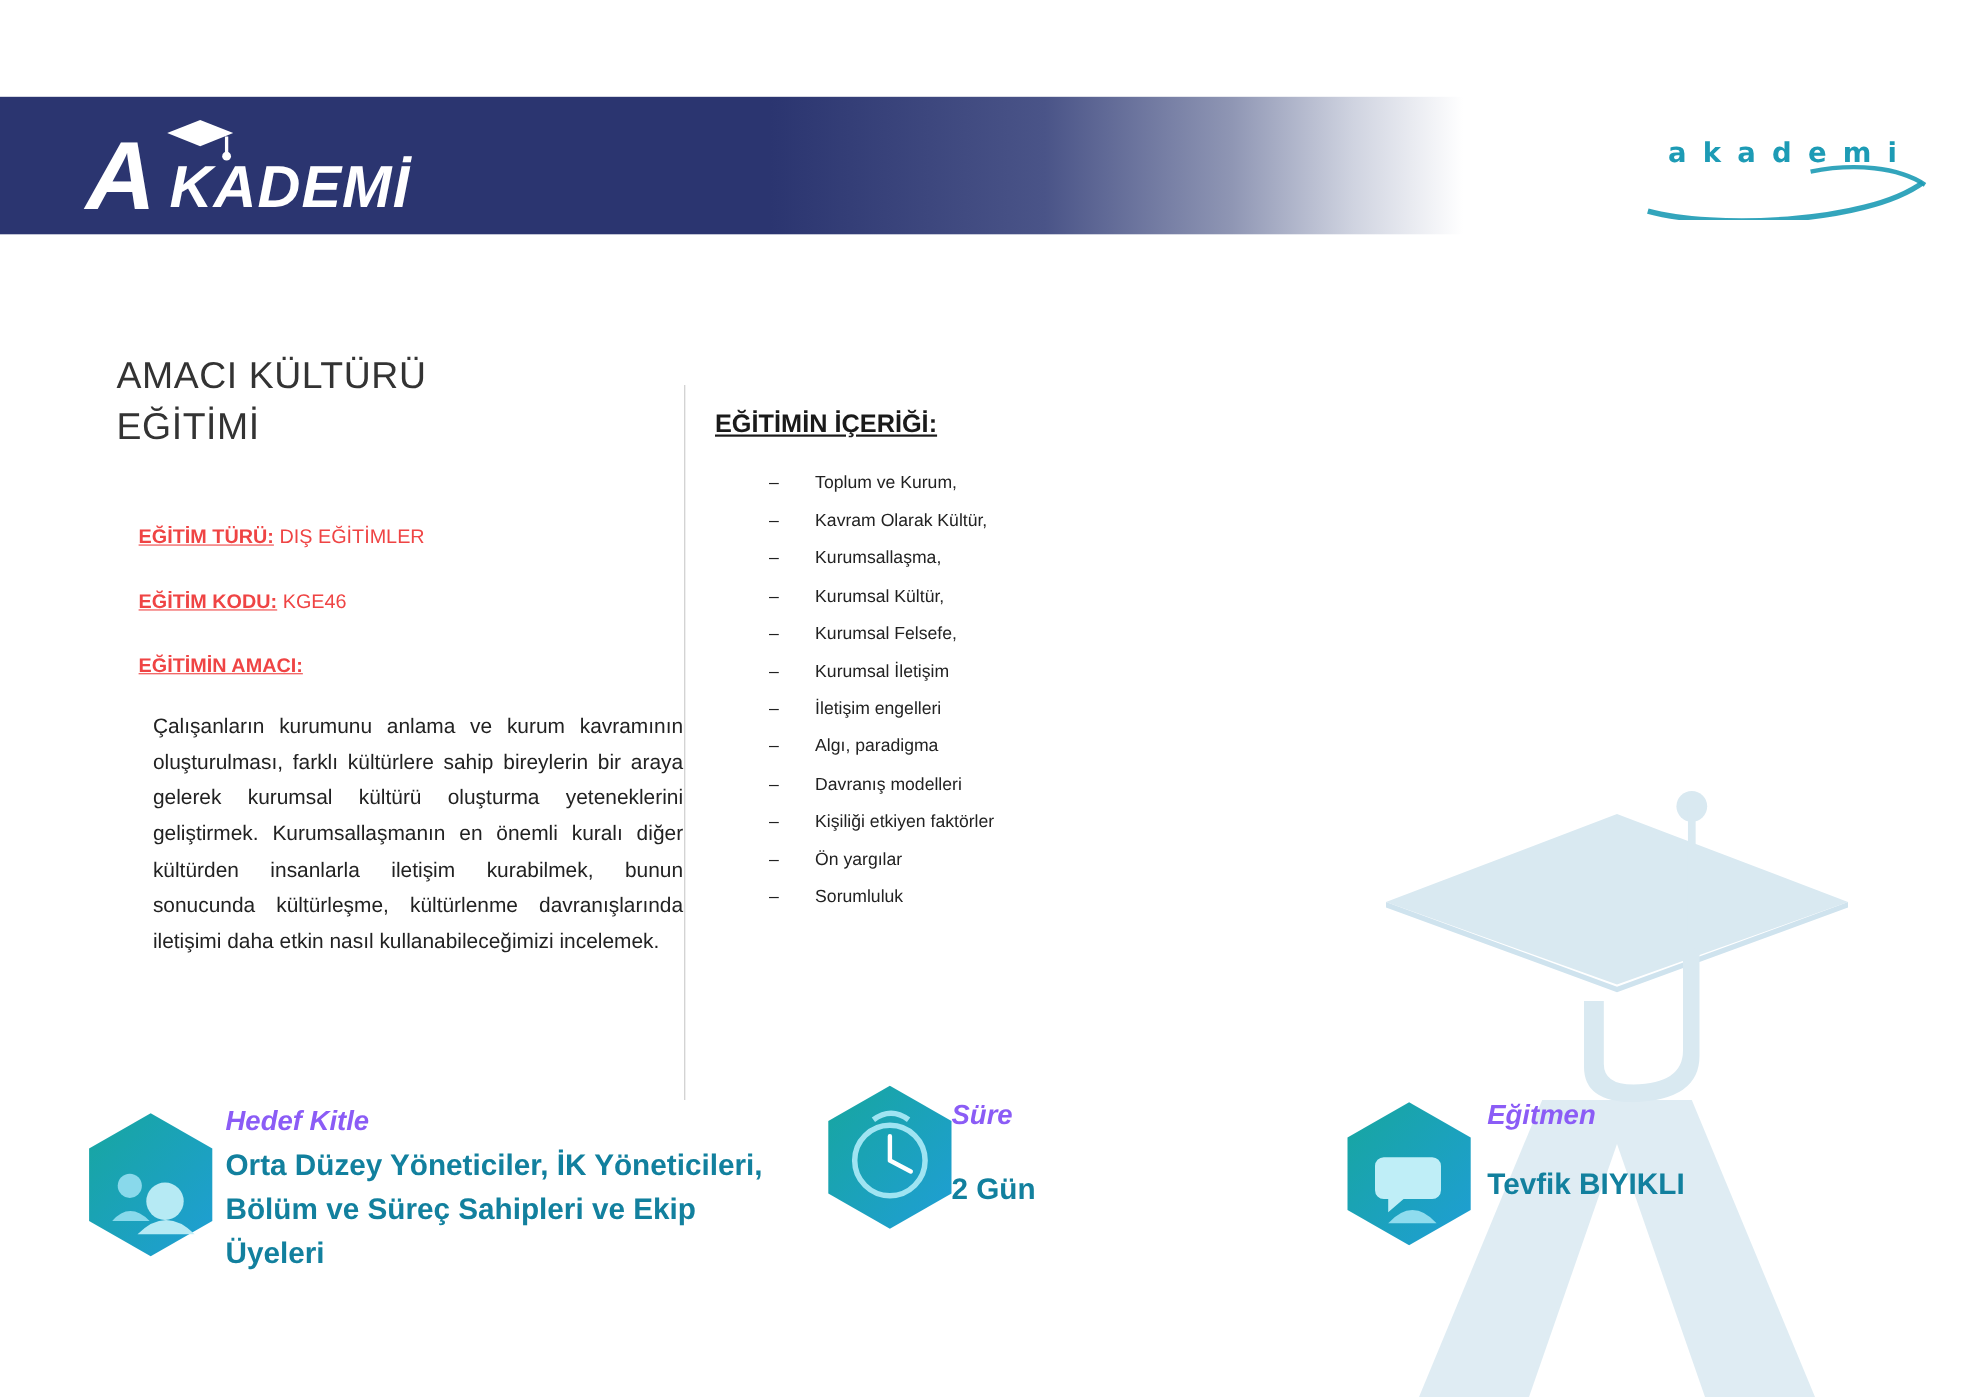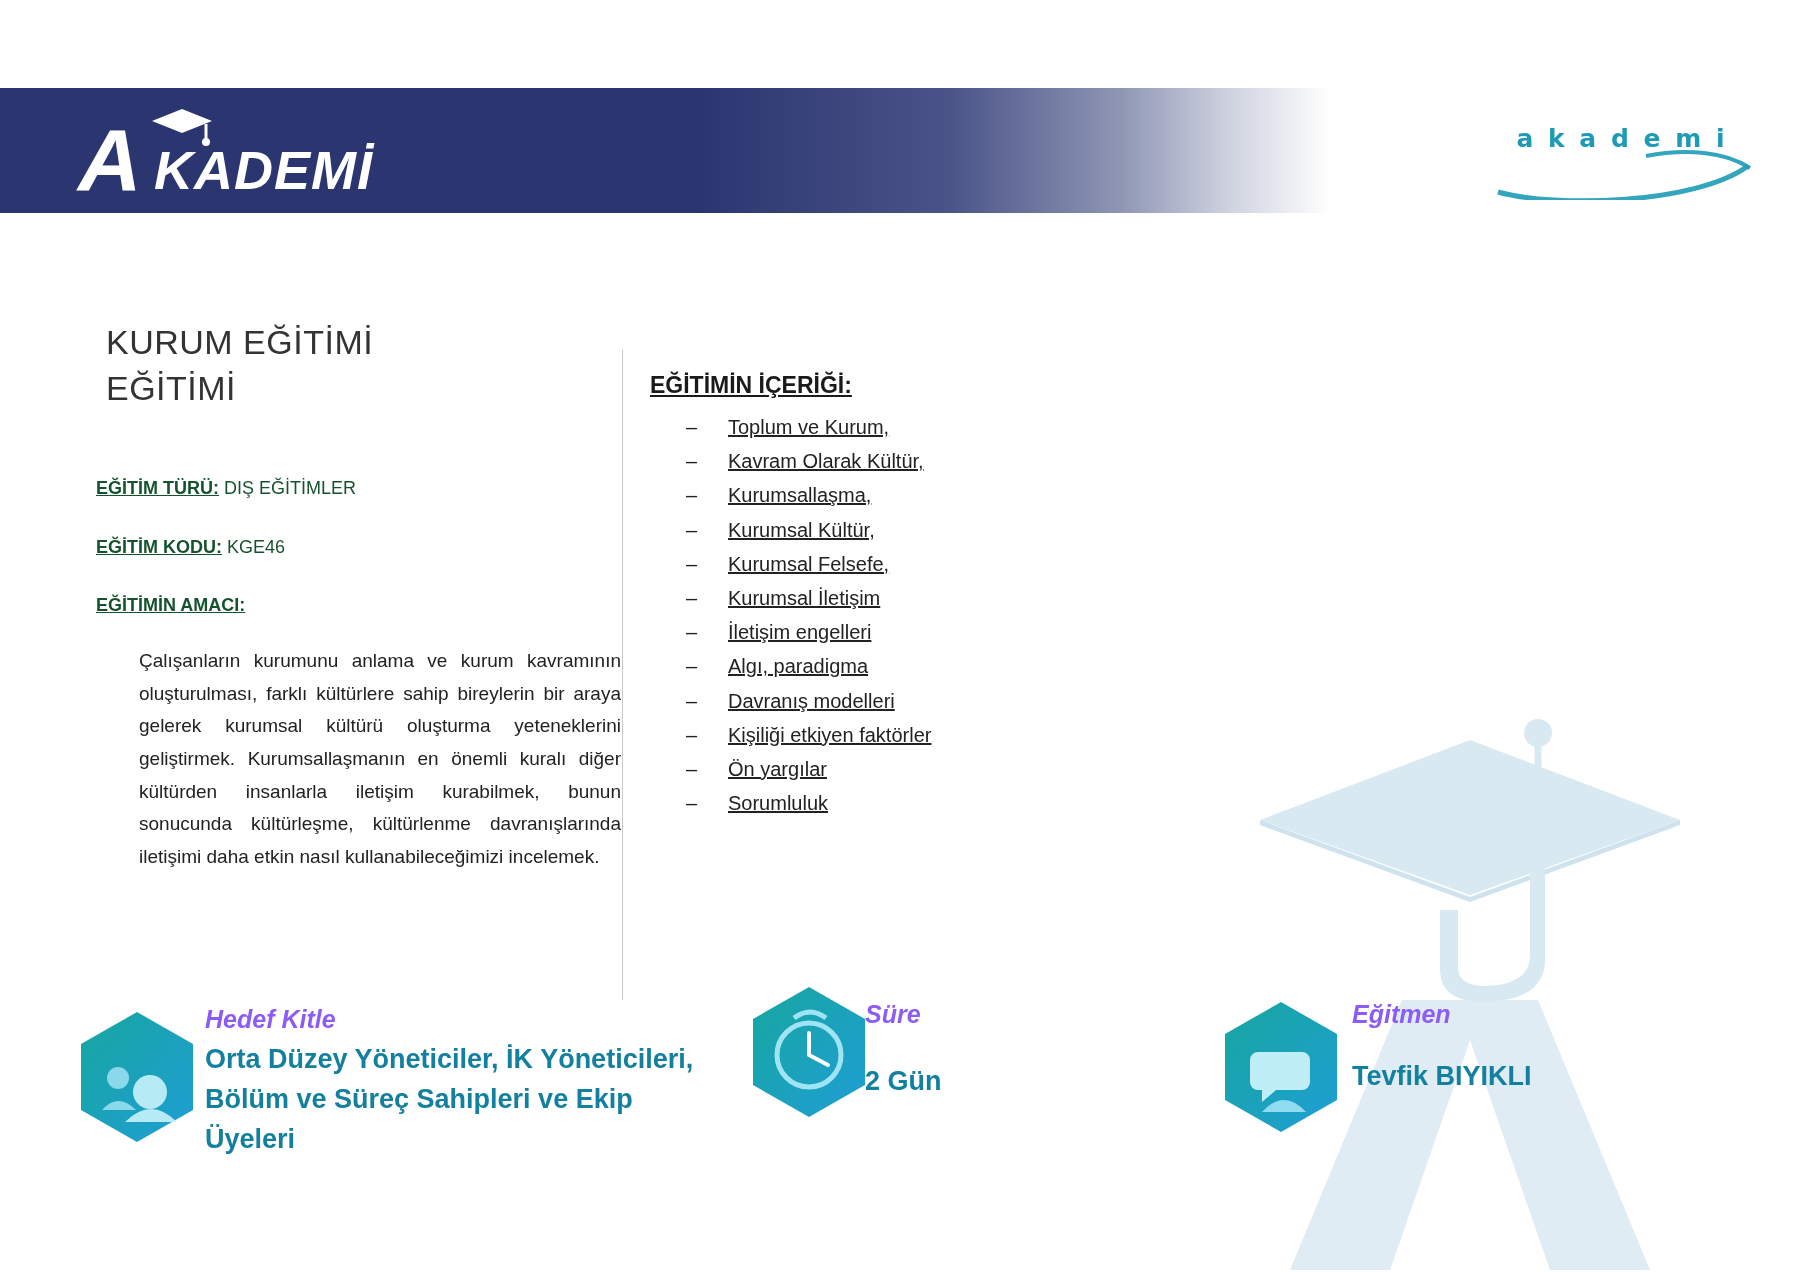--- a/index.html
+++ b/index.html
@@ -123,24 +123,24 @@
     top: 320px;
     width: 470px;
     font-size: 34px;
     line-height: 1.35;
     color: #333333;
     font-family: "Liberation Sans", sans-serif;
     letter-spacing: 0.5px;
   }
   .meta {
     position: absolute;
-    left: 96px;
+    left: 126px;
     width: 500px;
     font-size: 18px;
-    color: #14532d;
+    color: #ef4444;
   }
   .meta b {
     text-decoration: underline;
   }
   #meta-turu { top: 478px; }
   #meta-kodu { top: 537px; }
   #meta-amac { top: 595px; }
 
   .body-text {
     position: absolute;
@@ -171,25 +171,24 @@
     font-size: 23px;
     font-weight: bold;
     text-decoration: underline;
     color: #1a1a1a;
   }
   .content-list {
     position: absolute;
     left: 686px;
     top: 410px;
     list-style: none;
-    margin: 0;
+    margin: 13px;
     padding: 0;
-    font-size: 20px;
+    font-size: 16px;
     color: #222222;
-    text-decoration: underline;
   }
   .content-list li {
     position: relative;
     padding-left: 42px;
     line-height: 34.2px;
   }
   .content-list li::before {
     content: "–";
     position: absolute;
     left: 0;
@@ -261,21 +260,21 @@
 
 <div class="logo-right">
   <svg class="elzem-swoosh" viewBox="0 0 258 54" xmlns="http://www.w3.org/2000/svg">
     <path d="M2 46 C 60 62, 200 58, 252 20" stroke="#1d9bb5" stroke-width="5" fill="none" opacity="0.9"></path>
     <path d="M150 10 C 190 2, 230 6, 254 22" stroke="#1d9bb5" stroke-width="4" fill="none" opacity="0.9"></path>
   </svg>
   <div class="elzem-sub">a k a d e m i</div>
 </div>
 
 <div class="title">
-  <div>KURUM EĞİTİMİ</div>
+  <div>AMACI KÜLTÜRÜ</div>
   <div>EĞİTİMİ</div>
 </div>
 
 <div class="meta" id="meta-turu">
   <b>EĞİTİM TÜRÜ:</b>
   <span>DIŞ EĞİTİMLER</span>
 </div>
 
 <div class="meta" id="meta-kodu">
   <b>EĞİTİM KODU:</b>

